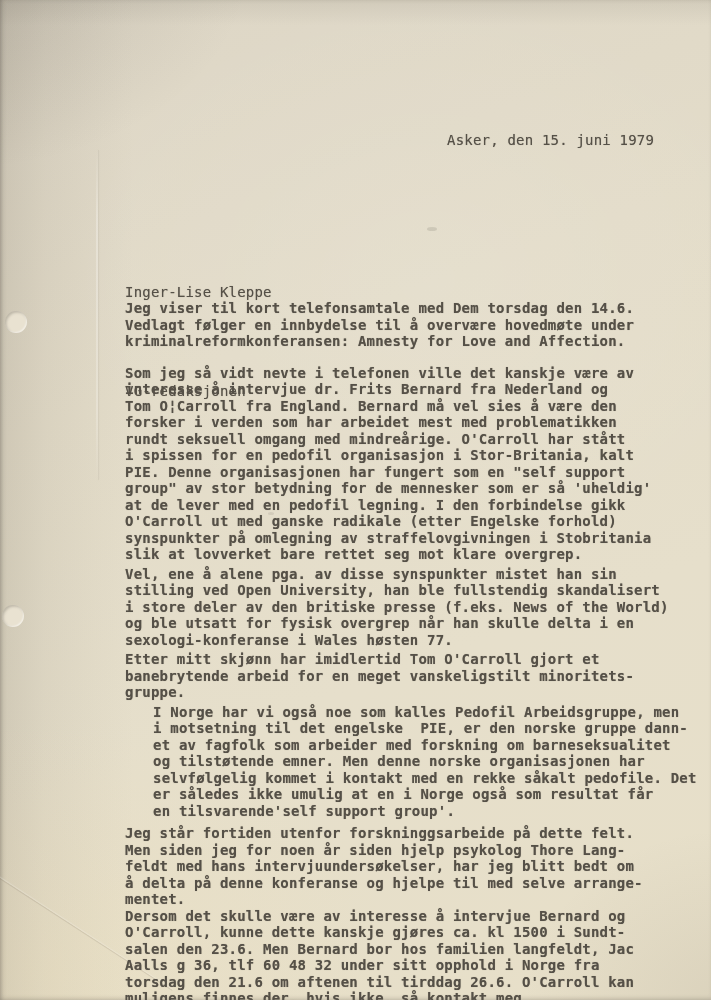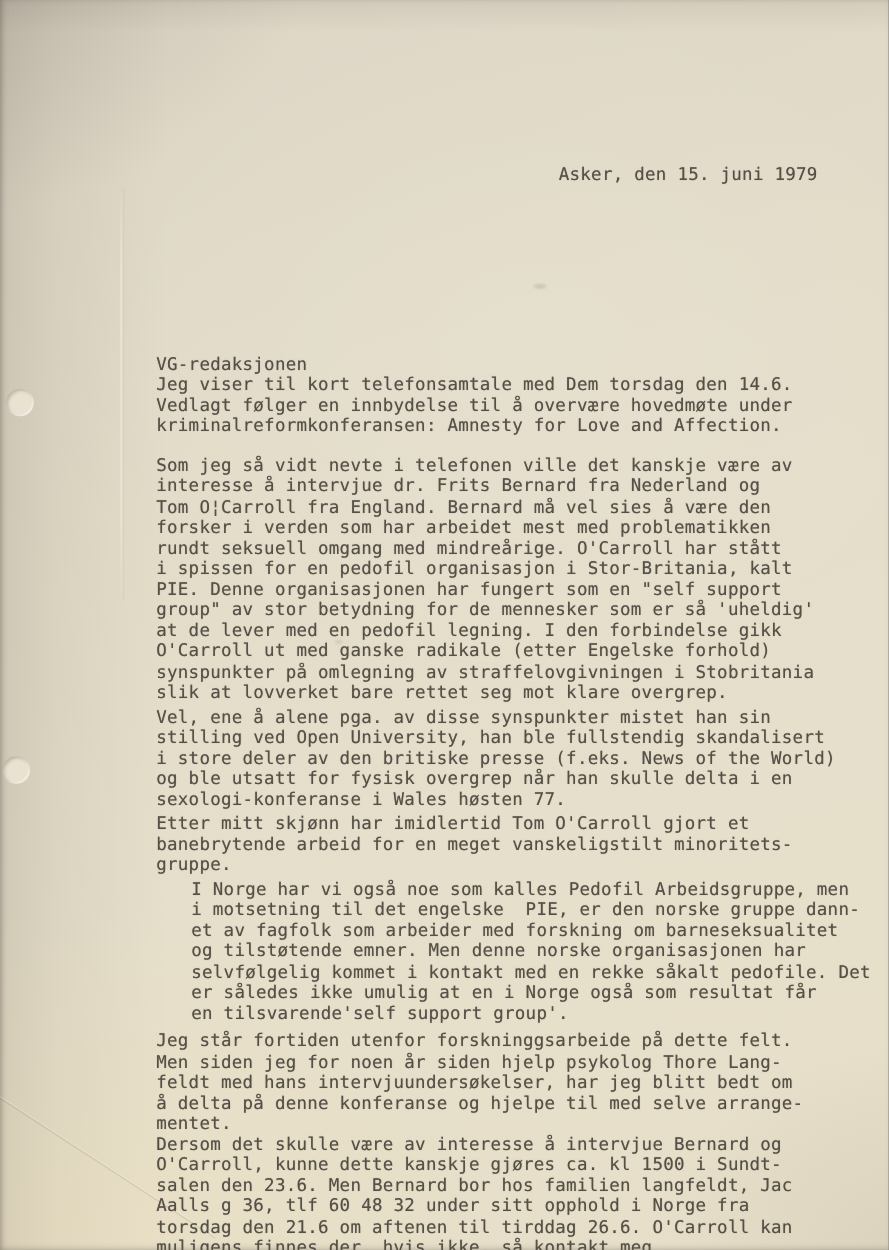--- a/index.html
+++ b/index.html
@@ -23,21 +23,21 @@
   .tw{
     white-space:pre;
     font-size:14px;
     letter-spacing:0.2px;
     line-height:16.5px;
     text-shadow:0 0 0.7px rgba(85,80,71,0.55);
   }
   .date{position:absolute;left:447px;top:132px;}
   .recipient{position:absolute;left:125px;top:210px;line-height:33px;}
   .body{position:absolute;left:125px;top:300px;width:575px;}
-  .para{margin:0 0 3px 0;}
+  .para{margin:0 0 3px 0;font-weight:bold;}
   .para:nth-child(1){margin-bottom:15px;}
   .para:nth-child(4){margin-bottom:3px;}
   .para:nth-child(5){margin-bottom:6px;margin-left:28px;}
   .para:nth-child(6){margin-bottom:0;}
   .hole{
     position:absolute;width:22px;height:22px;border-radius:50%;
     background:#e9e2d1;
     box-shadow: inset 1.5px 1.5px 2.5px rgba(60,55,48,0.25), inset -1px -1px 1.5px rgba(255,255,255,0.5);
   }
   .hole-1{left:5px;top:311px;}
@@ -69,17 +69,18 @@
   <div class="crease-v"></div>
   <div class="crease-d"></div>
   <div class="hole hole-1"></div>
   <div class="hole hole-2"></div>
   <div class="smudge"></div>
   <div class="smudge-2"></div>
 
   <div class="tw date">Asker, den 15. juni 1979</div>
 
   <div class="tw recipient">
+    <div>Inger-Lise Kleppe</div>
     <div>VG-redaksjonen</div>
   </div>
 
   <div class="tw body" id="letter-body"><div class="para"><div class="line">Jeg viser til kort telefonsamtale med Dem torsdag den 14.6.</div><div class="line">Vedlagt følger en innbydelse til å overvære hovedmøte under</div><div class="line">kriminalreformkonferansen: Amnesty for Love and Affection.</div></div><div class="para"><div class="line">Som jeg så vidt nevte i telefonen ville det kanskje være av</div><div class="line">interesse å intervjue dr. Frits Bernard fra Nederland og</div><div class="line">Tom O¦Carroll fra England. Bernard må vel sies å være den</div><div class="line">forsker i verden som har arbeidet mest med problematikken</div><div class="line">rundt seksuell omgang med mindreårige. O'Carroll har stått</div><div class="line">i spissen for en pedofil organisasjon i Stor-Britania, kalt</div><div class="line">PIE. Denne organisasjonen har fungert som en "self support</div><div class="line">group" av stor betydning for de mennesker som er så 'uheldig'</div><div class="line">at de lever med en pedofil legning. I den forbindelse gikk</div><div class="line">O'Carroll ut med ganske radikale (etter Engelske forhold)</div><div class="line">synspunkter på omlegning av straffelovgivningen i Stobritania</div><div class="line">slik at lovverket bare rettet seg mot klare overgrep.</div></div><div class="para"><div class="line">Vel, ene å alene pga. av disse synspunkter mistet han sin</div><div class="line">stilling ved Open University, han ble fullstendig skandalisert</div><div class="line">i store deler av den britiske presse (f.eks. News of the World)</div><div class="line">og ble utsatt for fysisk overgrep når han skulle delta i en</div><div class="line">sexologi-konferanse i Wales høsten 77.</div></div><div class="para"><div class="line">Etter mitt skjønn har imidlertid Tom O'Carroll gjort et</div><div class="line">banebrytende arbeid for en meget vanskeligstilt minoritets-</div><div class="line">gruppe.</div></div><div class="para"><div class="line">I Norge har vi også noe som kalles Pedofil Arbeidsgruppe, men</div><div class="line">i motsetning til det engelske  PIE, er den norske gruppe dann-</div><div class="line">et av fagfolk som arbeider med forskning om barneseksualitet</div><div class="line">og tilstøtende emner. Men denne norske organisasjonen har</div><div class="line">selvfølgelig kommet i kontakt med en rekke såkalt pedofile. Det</div><div class="line">er således ikke umulig at en i Norge også som resultat får</div><div class="line">en tilsvarende'self support group'.</div></div><div class="para"><div class="line">Jeg står fortiden utenfor forskninggsarbeide på dette felt.</div><div class="line">Men siden jeg for noen år siden hjelp psykolog Thore Lang-</div><div class="line">feldt med hans intervjuundersøkelser, har jeg blitt bedt om</div><div class="line">å delta på denne konferanse og hjelpe til med selve arrange-</div><div class="line">mentet.</div></div><div class="para"><div class="line">Dersom det skulle være av interesse å intervjue Bernard og</div><div class="line">O'Carroll, kunne dette kanskje gjøres ca. kl 1500 i Sundt-</div><div class="line">salen den 23.6. Men Bernard bor hos familien langfeldt, Jac</div><div class="line">Aalls g 36, tlf 60 48 32 under sitt opphold i Norge fra</div><div class="line">torsdag den 21.6 om aftenen til tirddag 26.6. O'Carroll kan</div><div class="line">muligens finnes der, hvis ikke, så kontakt meg</div></div></div>
 </div>
 
 </body></html>

